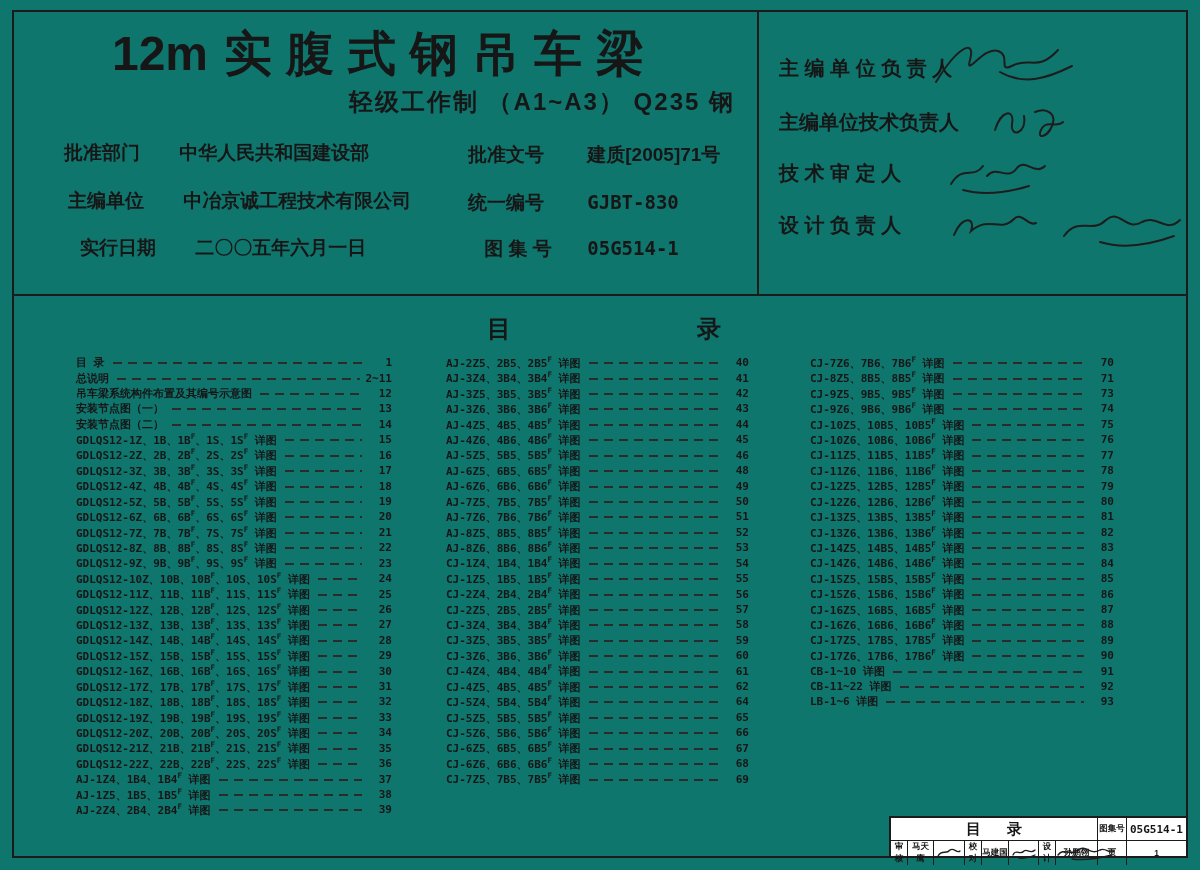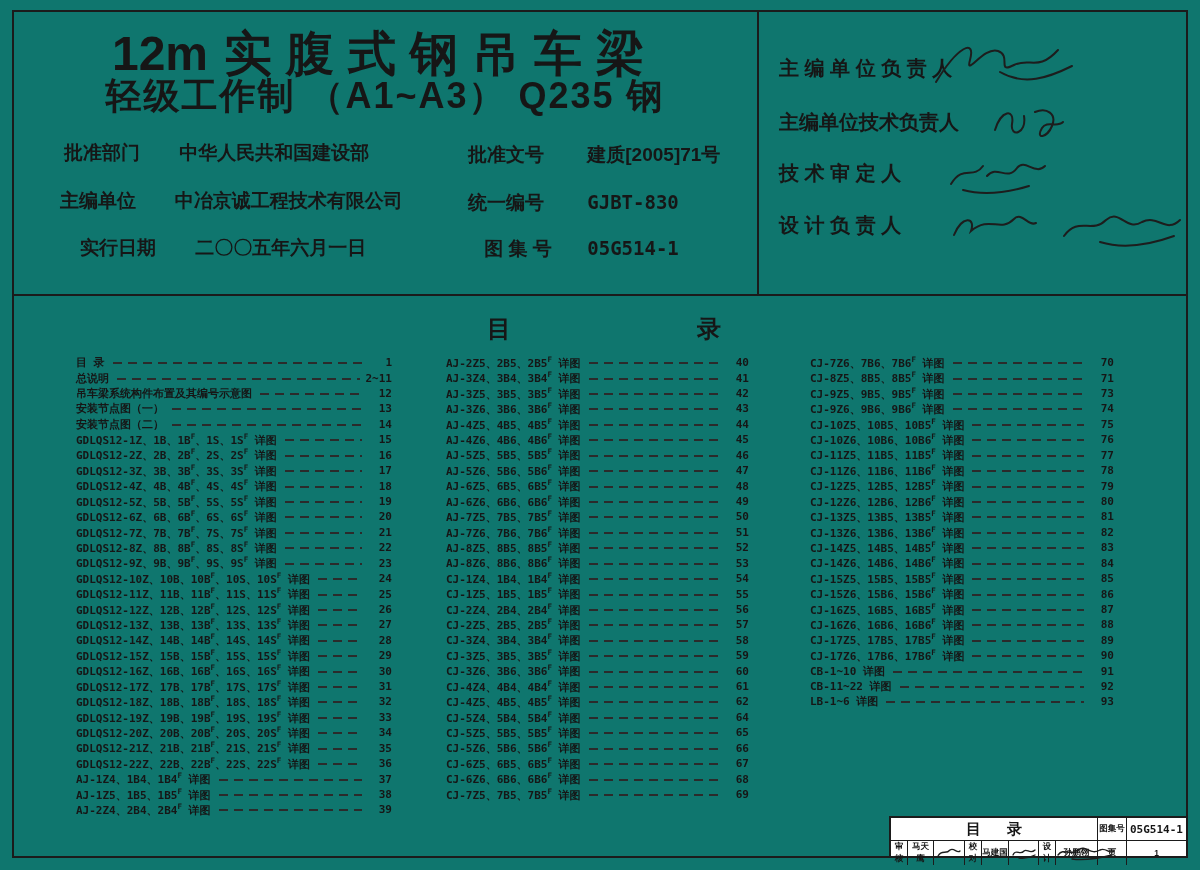--- a/index.html
+++ b/index.html
@@ -10,22 +10,22 @@
     font-family: "Liberation Sans", sans-serif;
     overflow: hidden; margin: 0 auto;
   }
   .border-outer { position:absolute; left:12px; top:10px; width:1176px; height:848px; border:2px solid #1b1b1b; }
   .vline-top { position:absolute; left:757px; top:10px; width:2px; height:286px; background:#1b1b1b; }
   .hline-main { position:absolute; left:12px; top:294px; width:1176px; height:2px; background:#1b1b1b; }
 
   .main-title { position:absolute; left:35px; top:22px; width:700px; text-align:center;
     font-size:48px; font-weight:bold; white-space:nowrap; }
   .main-title .t-cjk { letter-spacing:14px; margin-left:16px; }
-  .sub-title { position:absolute; left:35px; top:72px; width:700px; text-align:center;
-    font-size:36px; font-weight:bold; letter-spacing:2px; white-space:nowrap; }
+  .sub-title { position:absolute; left:35px; top:86px; width:700px; text-align:right;
+    font-size:24px; font-weight:bold; letter-spacing:2px; white-space:nowrap; }
 
   .ir { position:absolute; font-size:19px; font-weight:bold; white-space:nowrap; }
   .ir .lab { display:inline-block; }
   .ir-l .lab { width:96px; }
   .ir-r .lab { width:100px; }
   .ir .val { margin-left:14px; }
   .mono { font-family:"DejaVu Sans Mono", monospace; }
 
   .sigrow { position:absolute; left:779px; font-size:20px; font-weight:bold; white-space:nowrap; }
   .sig { position:absolute; pointer-events:none; }
@@ -74,21 +74,21 @@
   <div class="vline-top"></div>
   <div class="hline-main"></div>
 
   <div class="main-title"><span>12m</span><span class="t-cjk">实腹式钢吊车梁</span></div>
   <div class="sub-title">轻级工作制 （A1~A3） Q235 钢</div>
 
   <div class="ir ir-l" style="left:64px; top:140px;">
     <span class="lab">批准部门</span>
     <span class="val">中华人民共和国建设部</span>
   </div>
-  <div class="ir ir-l" style="left:60px; top:188px;font-family:Liberation Serif, serif;">
+  <div class="ir ir-l" style="left:68px; top:188px;">
     <span class="lab">主编单位</span>
     <span class="val">中冶京诚工程技术有限公司</span>
   </div>
   <div class="ir ir-l" style="left:80px; top:235px;">
     <span class="lab">实行日期</span>
     <span class="val">二〇〇五年六月一日</span>
   </div>
   <div class="ir ir-r" style="left:468px; top:142px;">
     <span class="lab">批准文号</span>
     <span class="val">建质[2005]71号</span>
@@ -306,25 +306,20 @@
         <span class="lbl">AJ-4Z6、4B6、4B6<sup>F</sup> 详图</span>
         <span class="ldr"></span>
         <span class="pg">45</span>
       </div>
       <div class="toc-row">
         <span class="lbl">AJ-5Z5、5B5、5B5<sup>F</sup> 详图</span>
         <span class="ldr"></span>
         <span class="pg">46</span>
       </div>
       <div class="toc-row">
-        <span class="lbl">AJ-5Z6、5B6、5B6<sup>F</sup> 详图</span>
-        <span class="ldr"></span>
-        <span class="pg">47</span>
-      </div>
-      <div class="toc-row">
         <span class="lbl">AJ-6Z5、6B5、6B5<sup>F</sup> 详图</span>
         <span class="ldr"></span>
         <span class="pg">48</span>
       </div>
       <div class="toc-row">
         <span class="lbl">AJ-6Z6、6B6、6B6<sup>F</sup> 详图</span>
         <span class="ldr"></span>
         <span class="pg">49</span>
       </div>
       <div class="toc-row">

